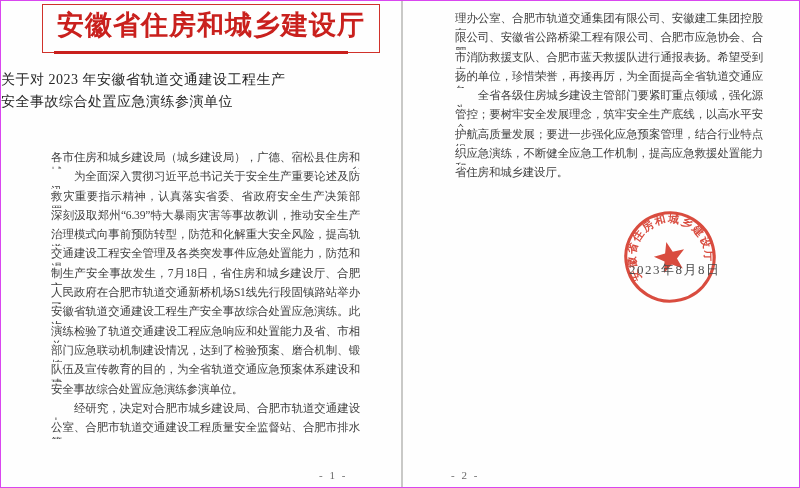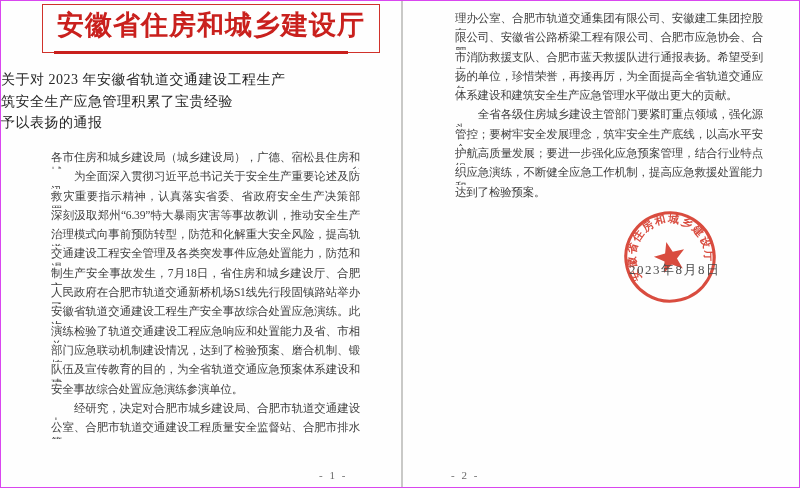--- a/index.html
+++ b/index.html
@@ -67,22 +67,21 @@
 
   <div class="page page-1">
 
     <div class="header-box">
       <div class="agency">安徽省住房和城乡建设厅</div>
       <div class="header-underline"></div>
     </div>
 
     <div class="title">
       <div>关于对 2023 年安徽省轨道交通建设工程生产</div>
-      <div>筑安全生产应急管理积累了宝贵经验</div>
-      <div>予以表扬的通报</div>
+      <div>安全事故综合处置应急演练参演单位</div>
     </div>
 
     <div class="body body1">
       <div class="line j">各市住房和城乡建设局（城乡建设局），广德、宿松县住房和城乡</div>
       <div class="line j">　　为全面深入贯彻习近平总书记关于安全生产重要论述及防汛</div>
       <div class="line j">救灾重要指示精神，认真落实省委、省政府安全生产决策部署，</div>
       <div class="line j">深刻汲取郑州“6.39”特大暴雨灾害等事故教训，推动安全生产</div>
       <div class="line j">治理模式向事前预防转型，防范和化解重大安全风险，提高轨道</div>
       <div class="line j">交通建设工程安全管理及各类突发事件应急处置能力，防范和遏</div>
       <div class="line j">制生产安全事故发生，7月18日，省住房和城乡建设厅、合肥市</div>
@@ -99,26 +98,25 @@
     <div class="pagenum pn1">- 1 -</div>
   </div>
 
   <div class="page page-2">
 
     <div class="body body2">
       <div class="line j">理办公室、合肥市轨道交通集团有限公司、安徽建工集团控股有</div>
       <div class="line j">限公司、安徽省公路桥梁工程有限公司、合肥市应急协会、合肥</div>
       <div class="line j">市消防救援支队、合肥市蓝天救援队进行通报表扬。希望受到表</div>
       <div class="line j">扬的单位，珍惜荣誉，再接再厉，为全面提高全省轨道交通应急</div>
-      <div class="line">体系建设和建筑安全生产应急管理水平做出更大的贡献。</div>
       <div class="line j">　　全省各级住房城乡建设主管部门要紧盯重点领域，强化源头</div>
       <div class="line j">管控；要树牢安全发展理念，筑牢安全生产底线，以高水平安全</div>
       <div class="line j">护航高质量发展；要进一步强化应急预案管理，结合行业特点组</div>
       <div class="line j">织应急演练，不断健全应急工作机制，提高应急救援处置能力和</div>
-      <div class="line">达到了检验预案。</div>
+      <div class="line">省住房和城乡建设厅。</div>
     </div>
 
     <div class="seal">
       <svg viewBox="0 0 100 100">
         <defs>
           <path id="sealarc" d="M 18.5,69 A 36.5,36.5 0 1 1 81.5,69" fill="none"></path>
         </defs>
         <circle class="ring" cx="50" cy="50" r="46" stroke-width="3.2"></circle>
         <path class="star" d="M50,34 L54.1,45.3 L66.2,45.7 L56.7,53.2 L60,64.8 L50,58 L40,64.8 L43.3,53.2 L33.8,45.7 L45.9,45.3 Z"></path>
         <text class="arc-text" font-size="11.5" letter-spacing="1.5">

